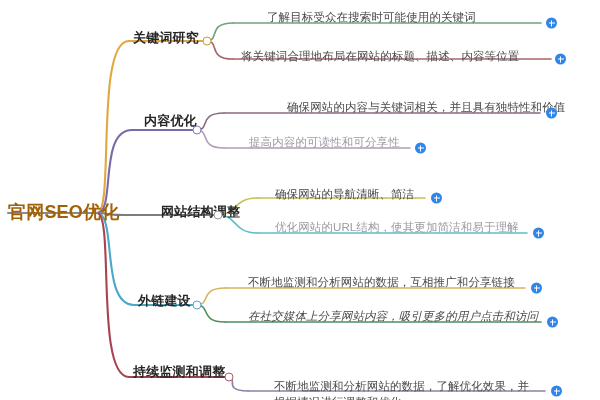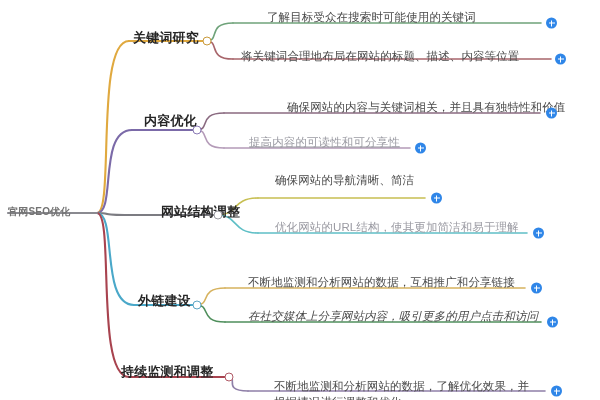--- a/index.html
+++ b/index.html
@@ -18,24 +18,24 @@
     position: absolute; left: 0; top: 0;
     width: 600px; height: 400px;
   }
   .node-label {
     position: absolute;
     white-space: nowrap;
     color: #2b2b2b;
     transform: translateY(-50%);
   }
   .root-label {
-    font-size: 10px;
+    font-size: 18px;
     font-weight: bold;
     letter-spacing: 0.2px;
-    color: #737373;
+    color: #a16207;
   }
   .branch-label {
     font-size: 13px;
     font-weight: bold;
     color: #262626;
     letter-spacing: 0.2px;
   }
   .leaf-label {
     font-size: 11.5px;
     font-weight: normal;
@@ -121,34 +121,34 @@
 
   <div id="dynamic-nodes">
       <div class="node-label leaf-label" style="left: 267px; top: 17px; text-align: center;">了解目标受众在搜索时可能使用的关键词</div>
       <div class="plus-icon" style="left: 546px; top: 23px;"></div>
       <div class="node-label leaf-label" style="left: 241px; top: 56px;">将关键词合理地布局在网站的标题、描述、内容等位置</div>
       <div class="plus-icon" style="left: 555px; top: 59px;"></div>
       <div class="node-label branch-label" style="left: 133px; top: 38px;">关键词研究</div>
       <div class="junction" style="left: 207px; top: 41px; border: 1.6px solid rgb(201, 154, 60);"></div>
       <div class="node-label leaf-label" style="left: 247px; top: 107px; margin-left: 40px;">确保网站的内容与关键词相关，并且具有独特性和价值</div>
       <div class="plus-icon" style="left: 546px; top: 113px;"></div>
-      <div class="node-label leaf-label faded" style="left: 249px; top: 142px; text-decoration: underline;">提高内容的可读性和可分享性</div>
+      <div class="node-label leaf-label faded" style="left: 249px; top: 142px;">提高内容的可读性和可分享性</div>
       <div class="plus-icon" style="left: 415px; top: 148px;"></div>
       <div class="node-label branch-label" style="left: 144px; top: 121px;">内容优化</div>
       <div class="junction" style="left: 197px; top: 130px; border: 1.6px solid rgb(138, 122, 181);"></div>
-      <div class="node-label leaf-label" style="left: 275px; top: 180px;">确保网站的导航清晰、简洁</div>
+      <div class="node-label leaf-label" style="left: 275px; top: 194px;">确保网站的导航清晰、简洁</div>
       <div class="plus-icon" style="left: 431px; top: 198px;"></div>
       <div class="node-label leaf-label faded" style="left: 275px; top: 227px;">优化网站的URL结构，使其更加简洁和易于理解</div>
       <div class="plus-icon" style="left: 533px; top: 233px;"></div>
       <div class="node-label branch-label" style="left: 133px; top: 212px; padding-left: 28px;">网站结构调整</div>
       <div class="junction" style="left: 218px; top: 215px; border: 1.6px solid rgb(154, 154, 160);"></div>
       <div class="node-label leaf-label" style="left: 248px; top: 282px;">不断地监测和分析网站的数据，互相推广和分享链接</div>
       <div class="plus-icon" style="left: 531px; top: 288px;"></div>
       <div class="node-label leaf-label" style="left: 248px; top: 316px; font-style: italic;">在社交媒体上分享网站内容，吸引更多的用户点击和访问</div>
       <div class="plus-icon" style="left: 547px; top: 322px;"></div>
       <div class="node-label branch-label" style="left: 138px; top: 301px;">外链建设</div>
       <div class="junction" style="left: 197px; top: 305px; border: 1.6px solid rgb(95, 166, 196);"></div>
       <div class="node-label leaf-label leaf-two-line" style="left: 274px; top: 394px;">不断地监测和分析网站的数据，了解优化效果，并根据情况进行调整和优化</div>
       <div class="plus-icon" style="left: 551px; top: 391px;"></div>
-      <div class="node-label branch-label" style="left: 121px; top: 372px;">持续监测和调整</div>
+      <div class="node-label branch-label" style="left: 133px; top: 372px;">持续监测和调整</div>
       <div class="junction" style="left: 229px; top: 377px; border: 1.6px solid rgb(176, 90, 102);"></div>
     </div>
 </div>
 
 </body></html>

